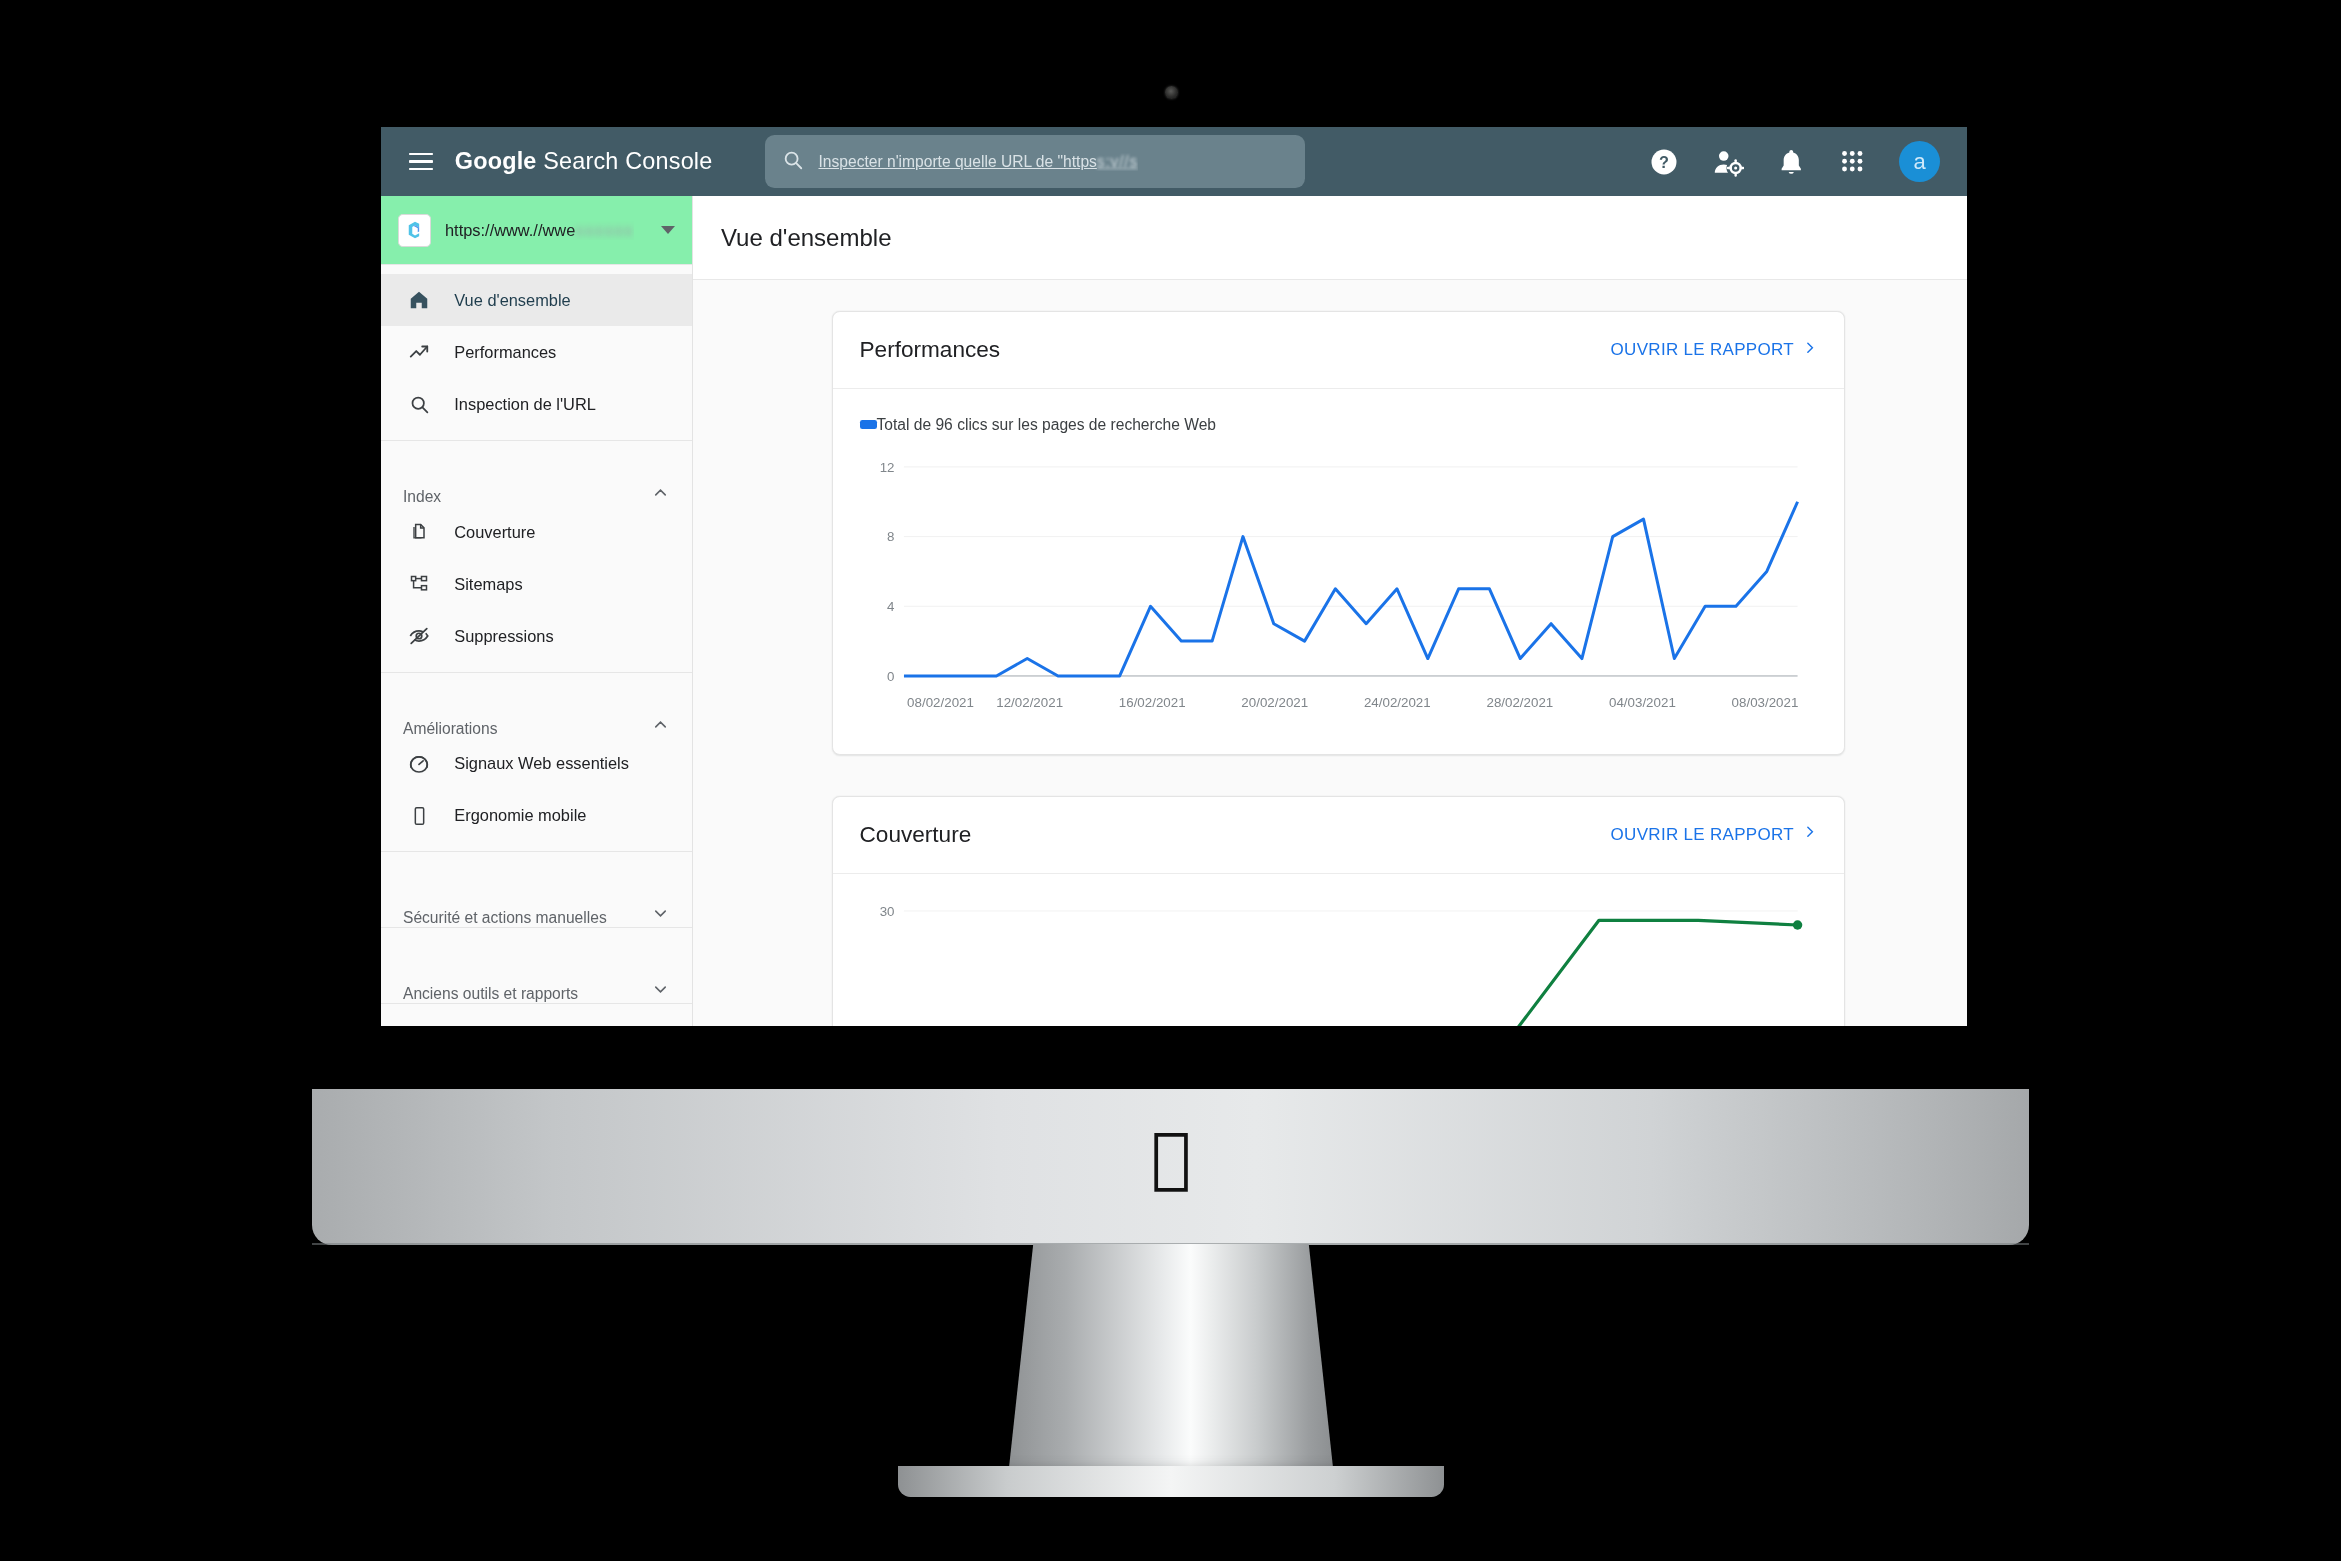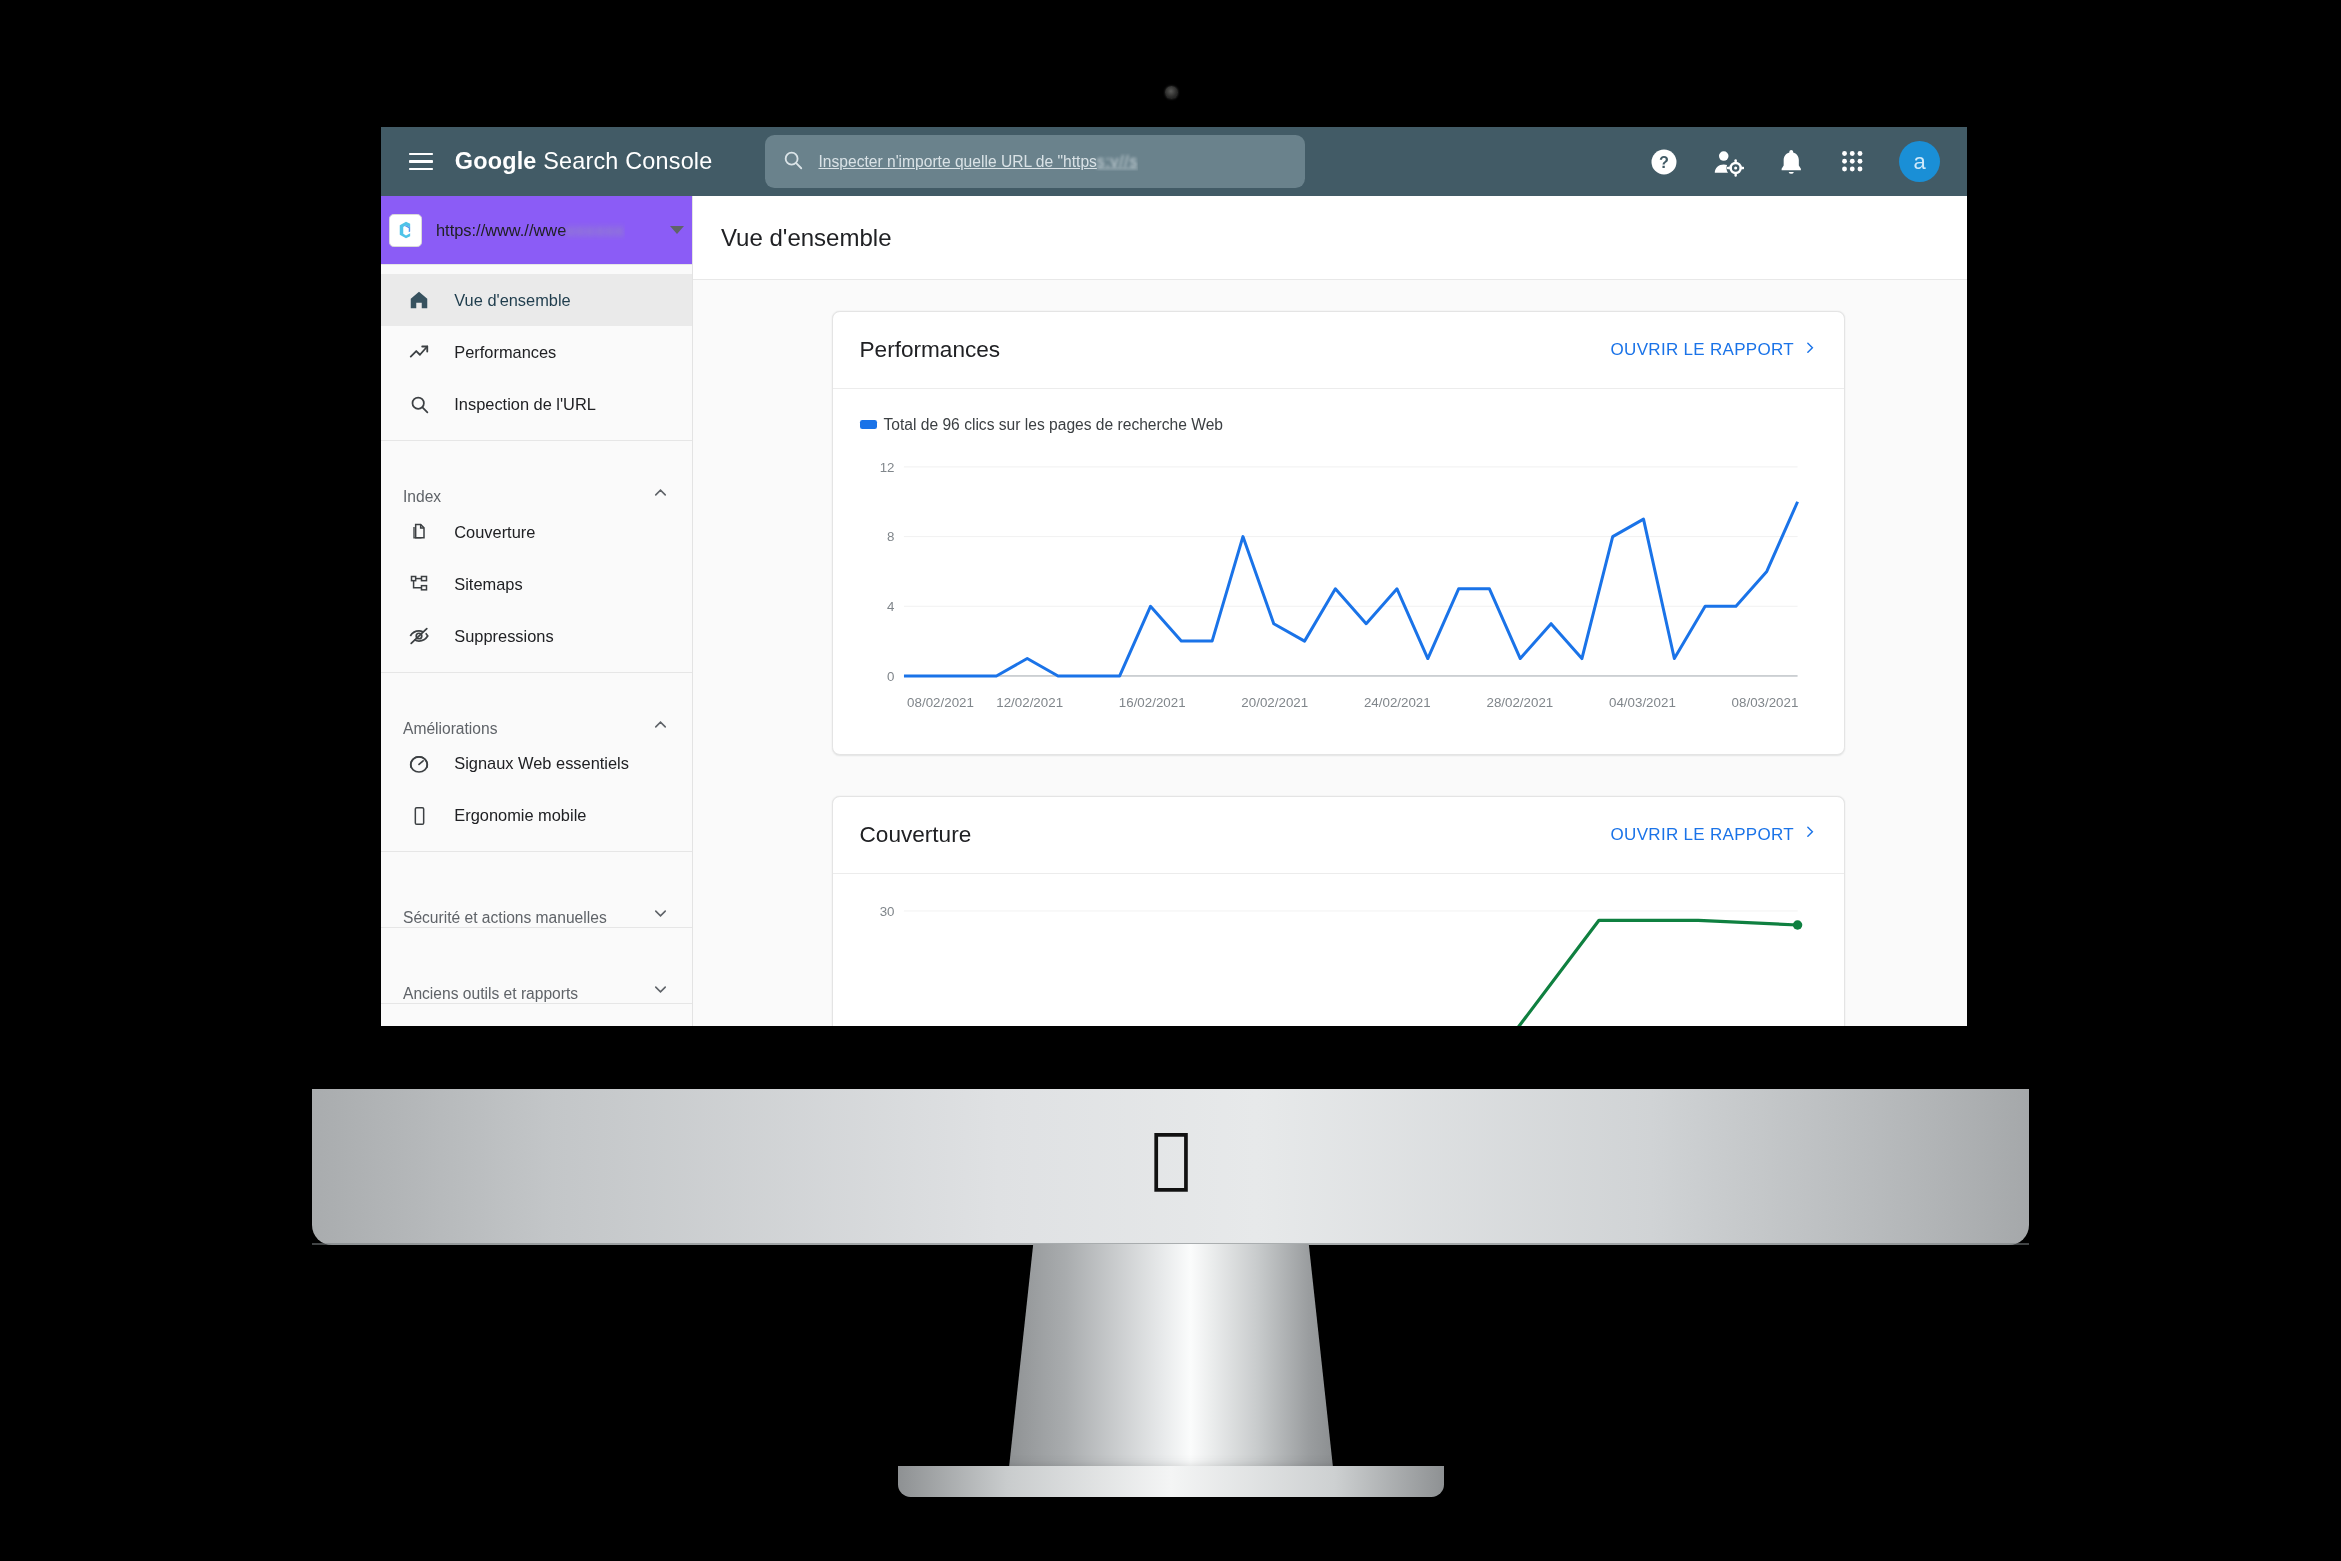--- a/index.html
+++ b/index.html
@@ -80,22 +80,22 @@
   .avatar{
     width:41px; height:41px; border-radius:50%; background:#1a8fd6; color:#cfe9fa;
     display:flex; align-items:center; justify-content:center; font-size:22px; cursor:pointer;
   }
 
   
   .gsc-body{ display:flex; height:831px; background:#fafafa; }
 
   .sidebar{ width:312px; background:#fafafa; border-right:0.8px solid #e3e3e3; flex:0 0 312px;}
   .prop-select{
-    height:69px; display:flex; align-items:center; padding:0 8px;
-    border-bottom:0.8px solid #e6e6e6; cursor:pointer; background:#8b5cf6;
+    height:69px; display:flex; align-items:center; padding:0 17px;
+    border-bottom:0.8px solid #e6e6e6; cursor:pointer; background:#86efac;
   }
   .prop-icon{
     width:33px; height:33px; border:0.8px solid #dadada; border-radius:4.7px; background:#fff;
     display:flex; align-items:center; justify-content:center; flex:0 0 33px;
   }
   .prop-url{ margin-left:14px; font-size:16.4px; color:#202124; white-space:nowrap; overflow:hidden;}
   .prop-url .blur{ filter:blur(3.1px); color:#9aa0a6; letter-spacing:1.6px;}
   .prop-caret{ margin-left:auto; width:0;height:0;border-left:7px solid transparent;border-right:7px solid transparent;border-top:8.6px solid #5f6368;}
 
   .nav-group{ padding:9.4px 0; border-bottom:0.8px solid #e6e6e6;}
@@ -131,21 +131,21 @@
     border-bottom:0.8px solid #ececec;
   }
   .card-title{ font-size:22.6px; color:#202124; font-weight:400;}
   .card-link{
     margin-left:auto; color:#1a73e8; font-size:17px; letter-spacing:0.3px; cursor:pointer;
     display:flex; align-items:center; gap:8px;
   }
   .card-body{ padding:26.5px 26.5px 17px 26.5px;}
 
   .legend{ display:flex; align-items:center; gap:58px; margin-bottom:22px;}
-  .legend-item{ display:flex; align-items:center; gap:7px; font-size:15.6px; color:#3c4043;}
+  .legend-item{ display:flex; align-items:center; gap:0; font-size:15.6px; color:#3c4043;}
   .legend-swatch{ width:17px; height:8.6px; border-radius:2.3px; display:block;}
 
   .chartwrap{ position:relative; width:100%; }
   svg.chart{ display:block; width:100%; }
 
   .axis-label{ font-size:17px; fill:#80868b; font-family:"Liberation Sans", sans-serif;}
 </style>
 </head>
 <body>
 

